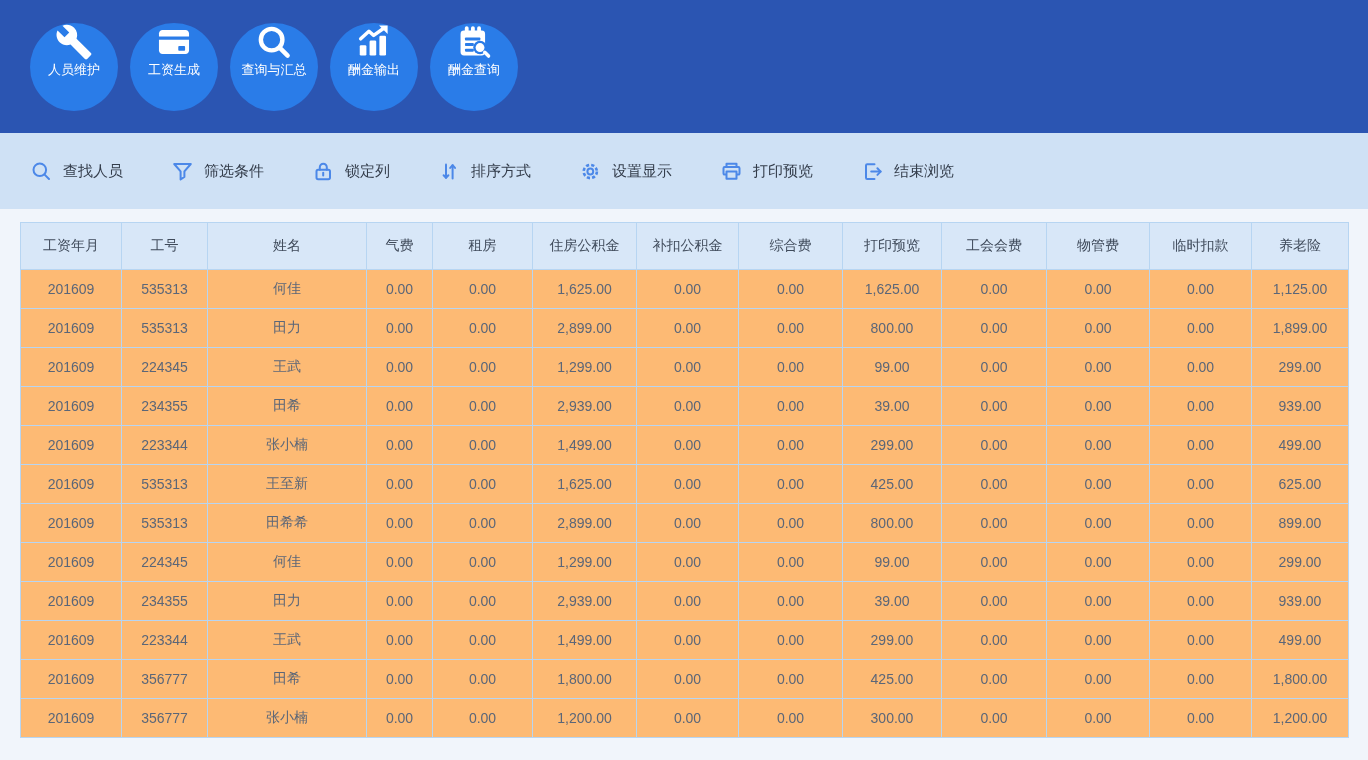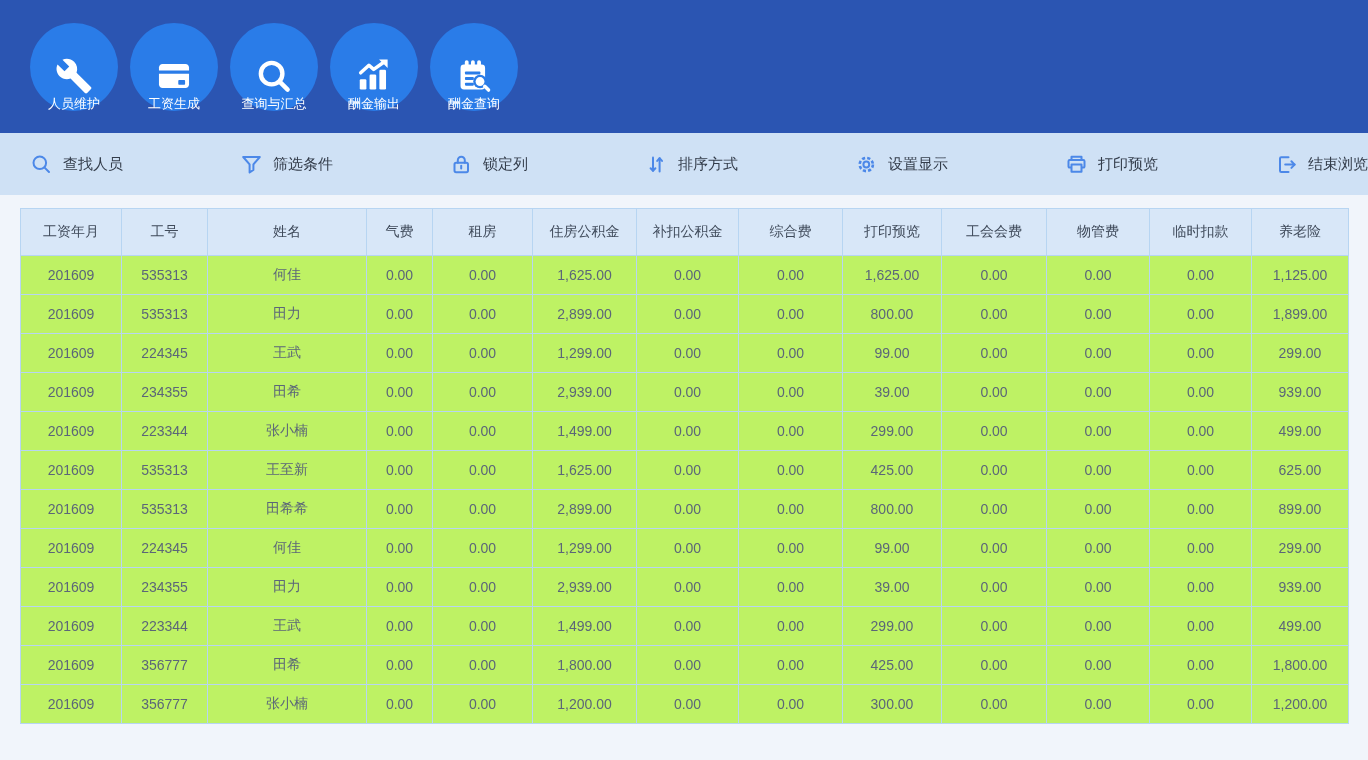--- a/index.html
+++ b/index.html
@@ -3,37 +3,37 @@
 <meta charset="utf-8">
 <style>
   * { margin:0; padding:0; box-sizing:border-box; }
   html,body { width:1368px; height:760px; overflow:hidden;
     font-family:"Liberation Sans","DejaVu Sans",sans-serif; background:#f1f5fb; }
 
   
   .ribbon { height:133px; background:#2b55b2; display:flex; align-items:center;
     padding-left:30px; gap:12px; }
   .rbtn { width:88px; height:88px; border-radius:50%; background:#2a7ce8;
-    display:flex; flex-direction:column; align-items:center; justify-content:flex-end;
+    display:flex; flex-direction:column; align-items:center; justify-content:flex-start;
     gap:1px; cursor:pointer; flex:0 0 auto; }
   .rbtn svg { width:38px; height:38px; display:block; }
   .rlabel { color:#ffffff; font-size:13px; line-height:15px; white-space:nowrap; }
 
   
-  .toolbar { height:62px; background:#cfe1f5; display:flex; align-items:center;
-    padding-left:30px; gap:48px;justify-content:space-between; }
+  .toolbar { height:76px; background:#cfe1f5; display:flex; align-items:center;
+    padding-left:30px; gap:48px; }
   .titem { display:flex; align-items:center; gap:10px; cursor:pointer; }
   .titem svg { width:23px; height:23px; display:block; stroke:#4c88e8; fill:none;
     stroke-width:2; stroke-linecap:round; stroke-linejoin:round; }
   .tlabel { font-size:15px; color:#333c4a; white-space:nowrap; }
 
   
   .content { padding:13px 20px 0 20px; }
   table { width:1328px; border-collapse:collapse; table-layout:fixed;
-    background:#bef264; }
+    background:#fdba74; }
   th, td { border:1px solid #b7d5f2; text-align:center; overflow:hidden;
     white-space:nowrap; }
   th { height:47px; background:#d8e7f8; color:#3f4a5a; font-weight:normal;
     font-size:14px; }
   td { height:39px; color:#5b6678; font-size:14px; }
   col.c0{width:101px} col.c1{width:86px} col.c2{width:159px} col.c3{width:66px}
   col.c4{width:100px} col.c5{width:104px} col.c6{width:102px} col.c7{width:104px}
   col.c8{width:99px} col.c9{width:105px} col.c10{width:103px} col.c11{width:102px}
   col.c12{width:97px}
 </style>

